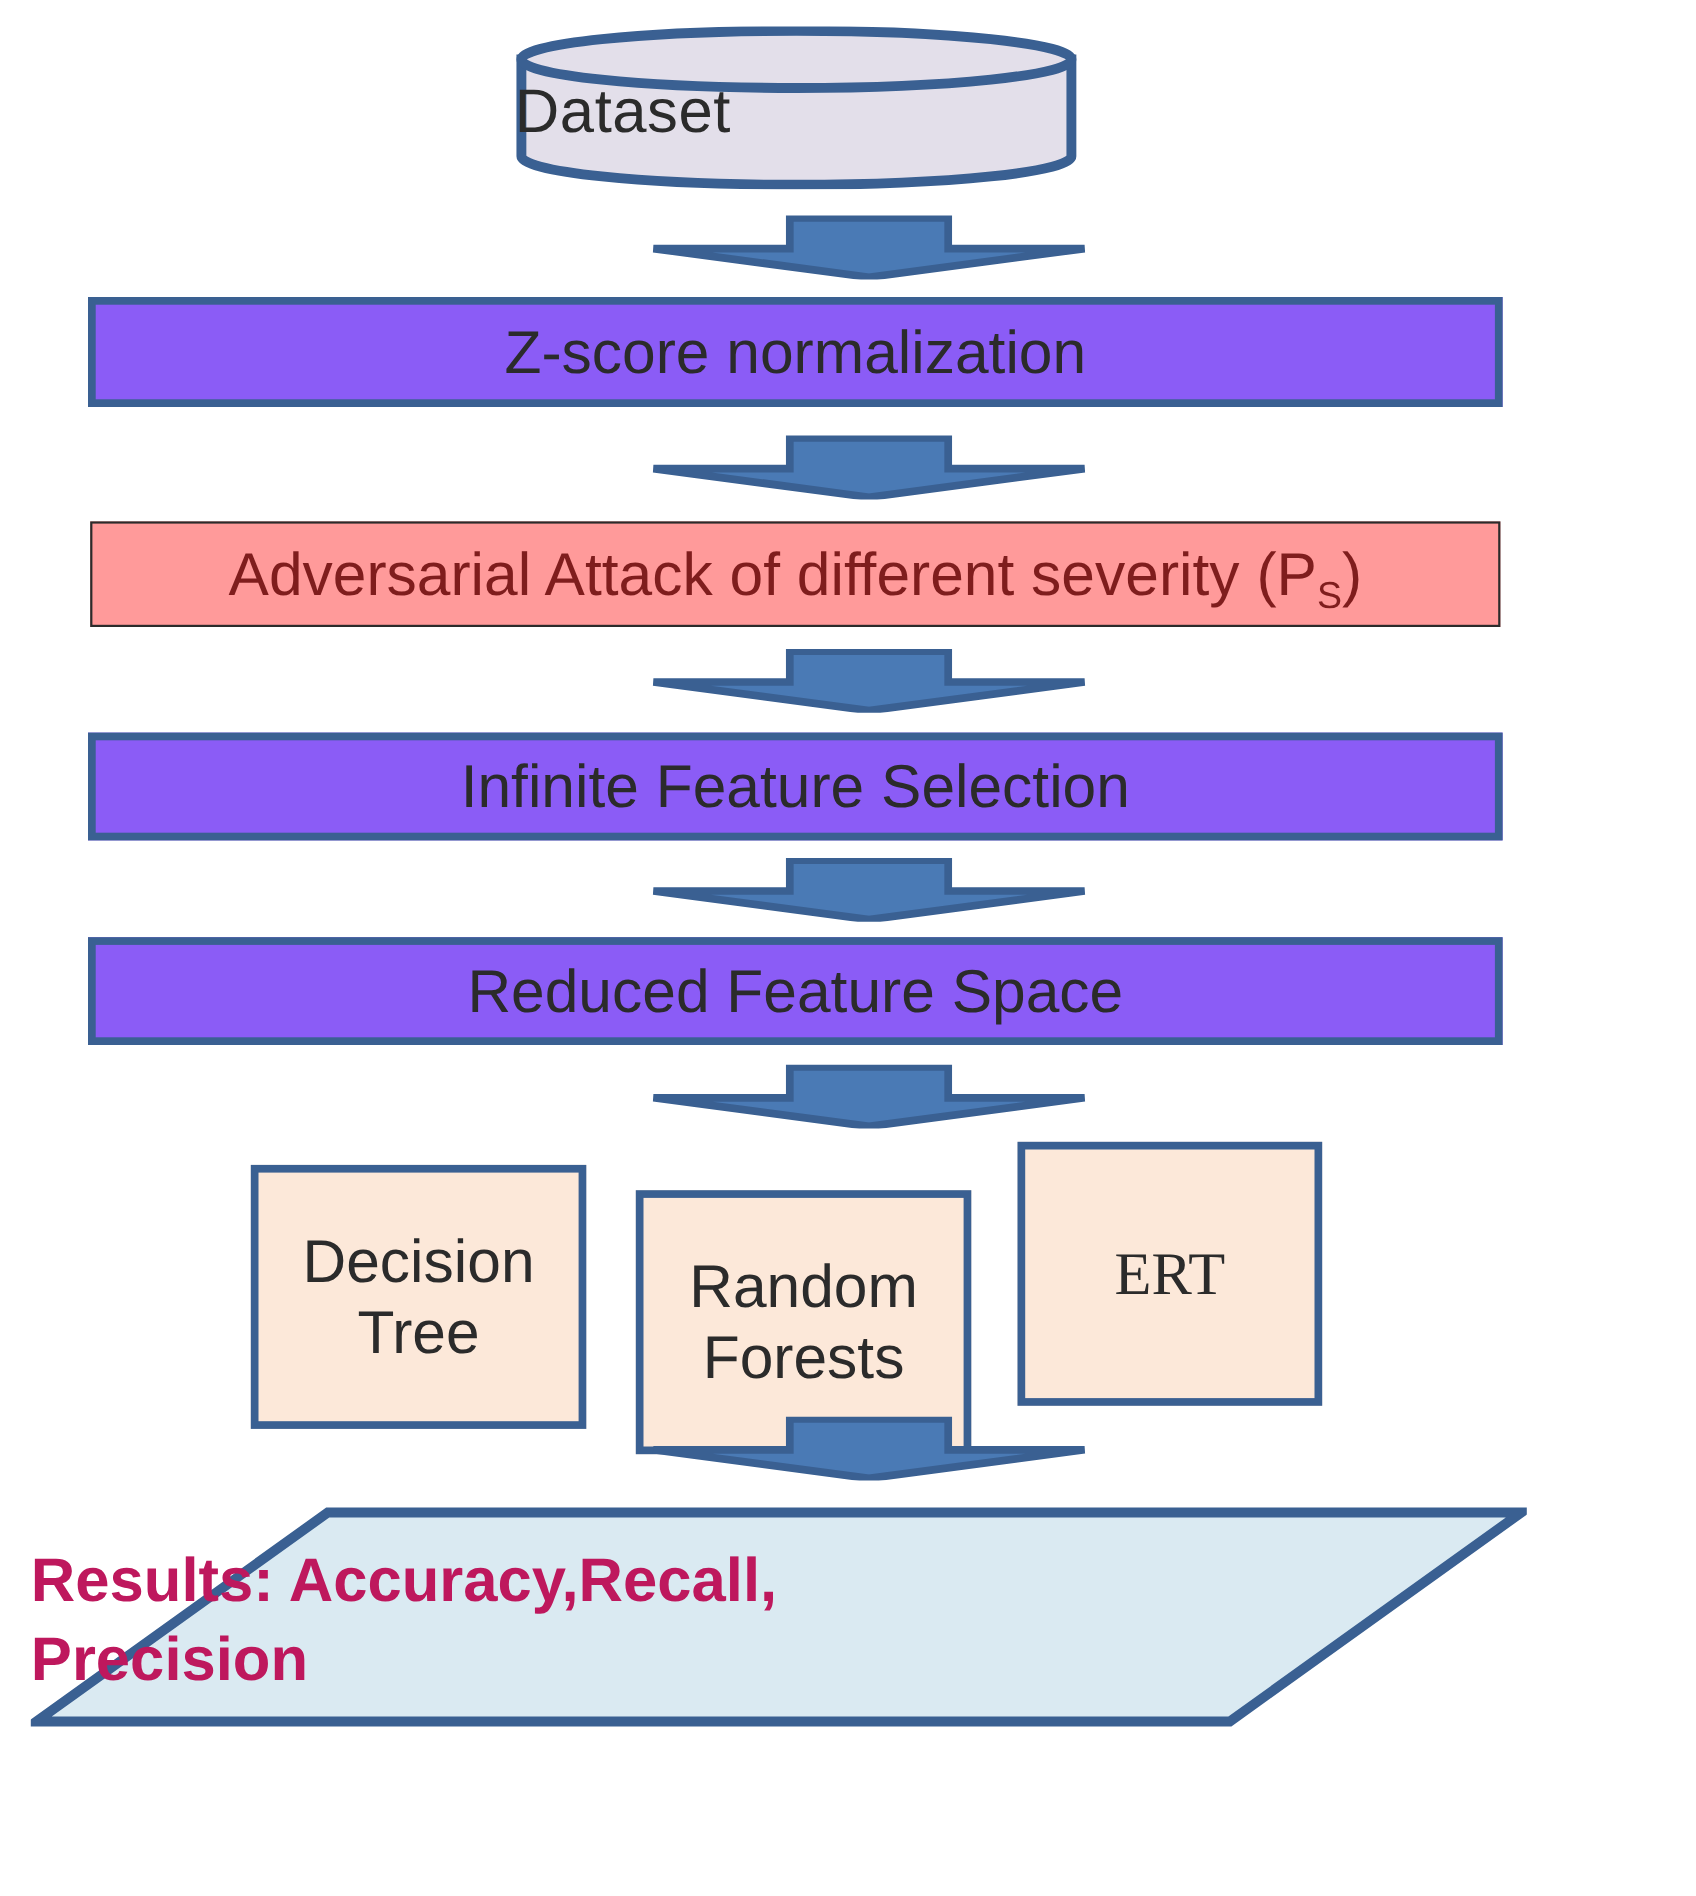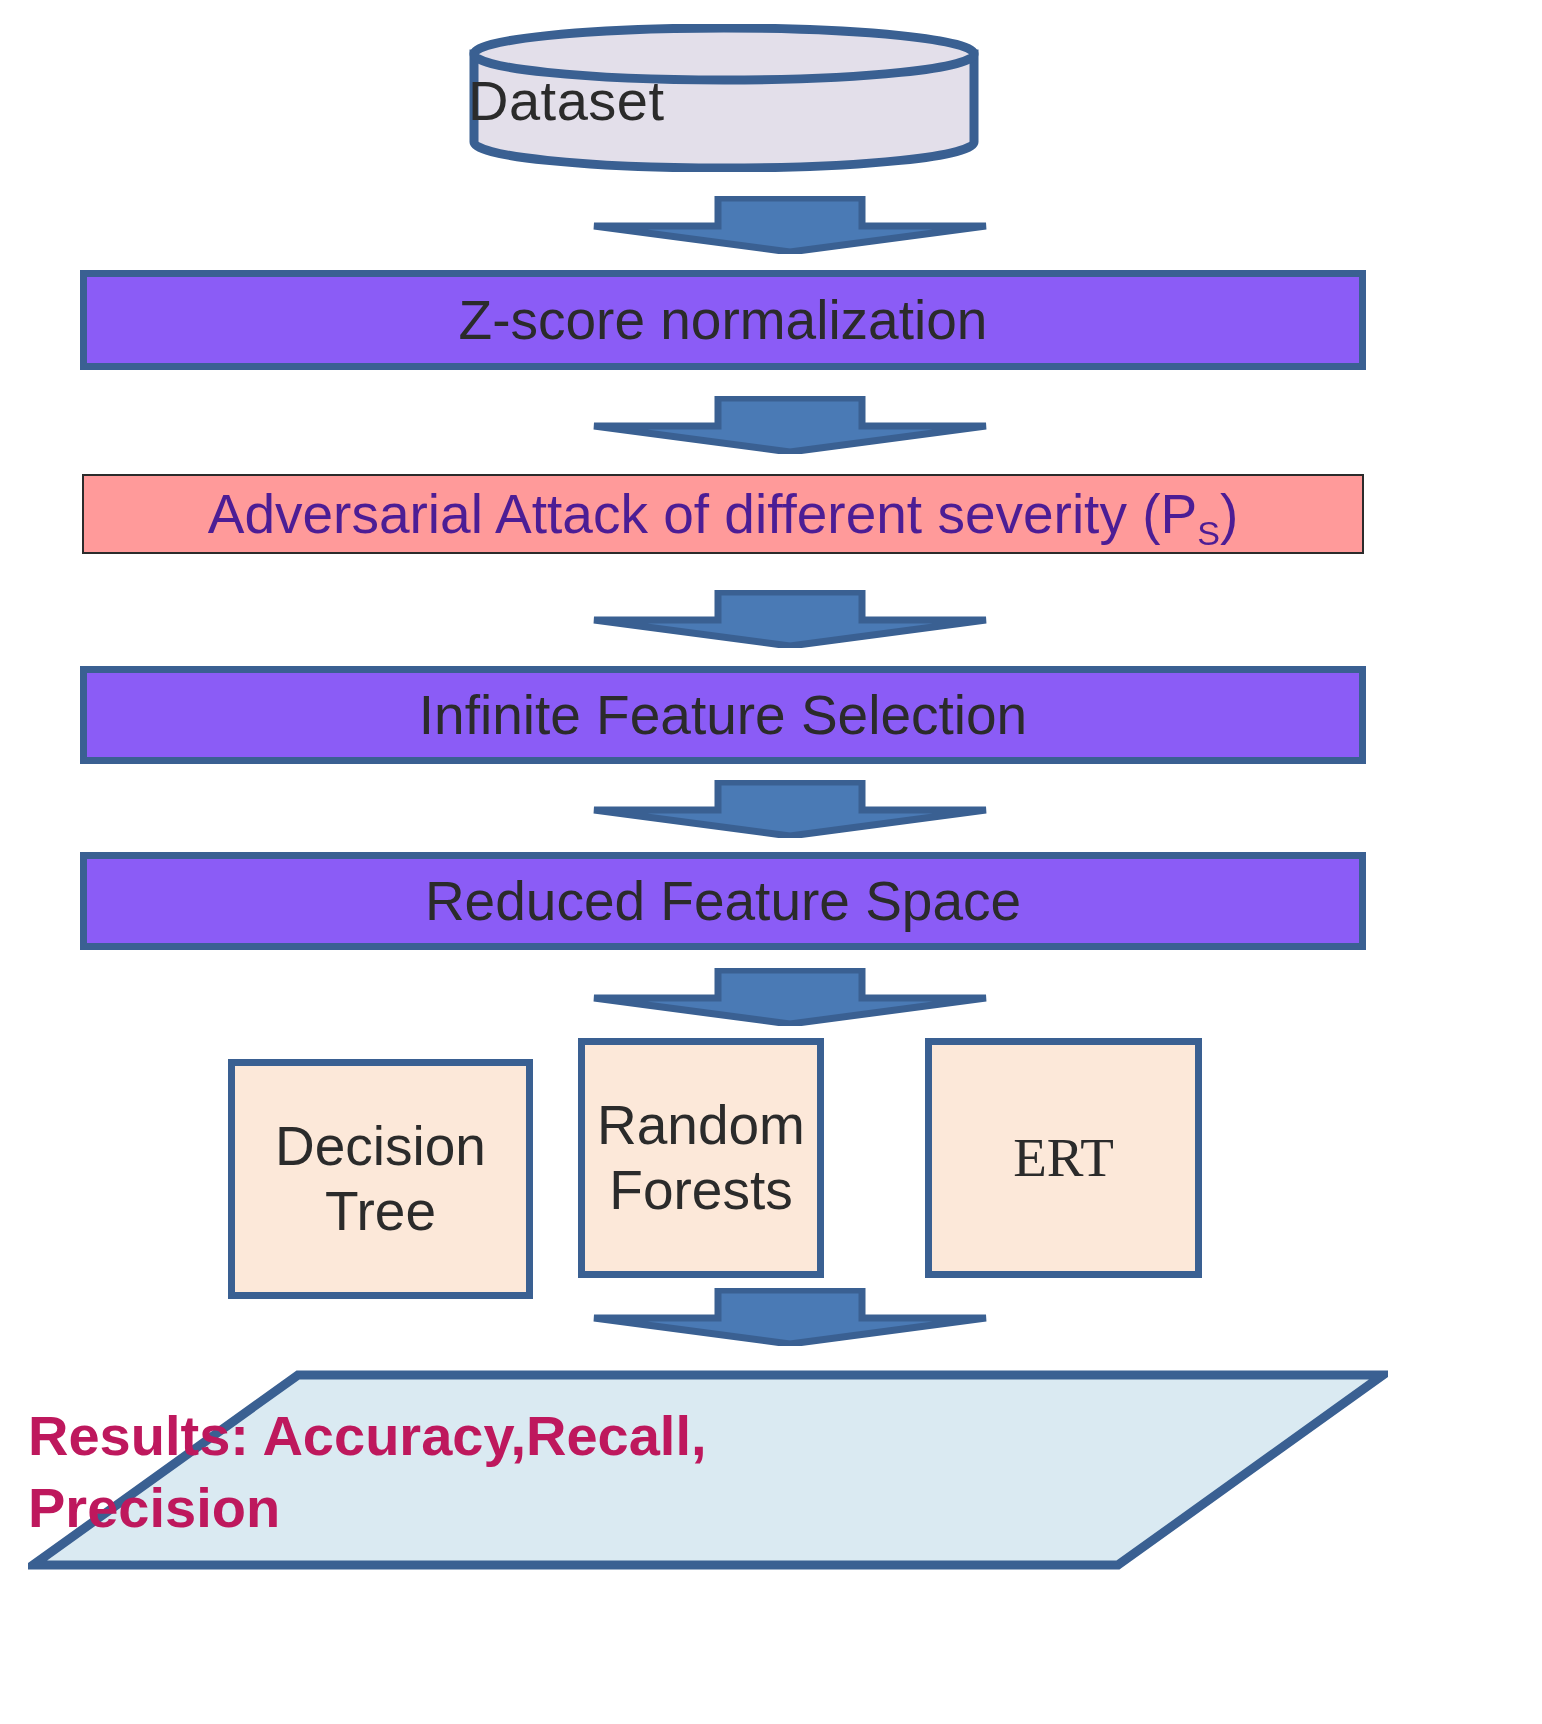--- a/index.html
+++ b/index.html
@@ -57,44 +57,44 @@
   }
   .bar-zscore { top: 270px; height: 100px; }
   .bar-ifs    { top: 666px; height: 98px; }
   .bar-rfs    { top: 852px; height: 98px; }
 
   
   .bar-attack {
     left: 82px;
     top: 474px;
     width: 1282px;
-    height: 80px;
+    height: 96px;
     border: 2px solid #2b2b2b;
     background: #ff9a9a;
     font-size: 55px;
-    color: #4c1d95;
+    color: #7f1d1d;
   }
   .sub {
     font-size: 0.62em;
     vertical-align: sub;
     line-height: 0;
   }
 
   
   .clf {
     border: 7px solid #3a6092;
     background: #fce8d9;
     font-size: 55px;
     line-height: 1.18;
     color: #2b2b2b;
     top: 1038px;
     height: 240px;
   }
   .clf-dt  { left: 228px;  width: 305px; margin-top: 21px; }
-  .clf-rf  { left: 578px;  width: 246px; }
+  .clf-rf  { left: 578px;  width: 305px; margin-top: 44px; }
   .clf-ert { left: 925px;  width: 277px; font-family: Liberation Serif, serif; }
 
   
   .results {
     left: 28px;
     top: 1370px;
     width: 1360px;
     height: 200px;
   }
   .res-svg { position: absolute; left: 0; top: 0; }

